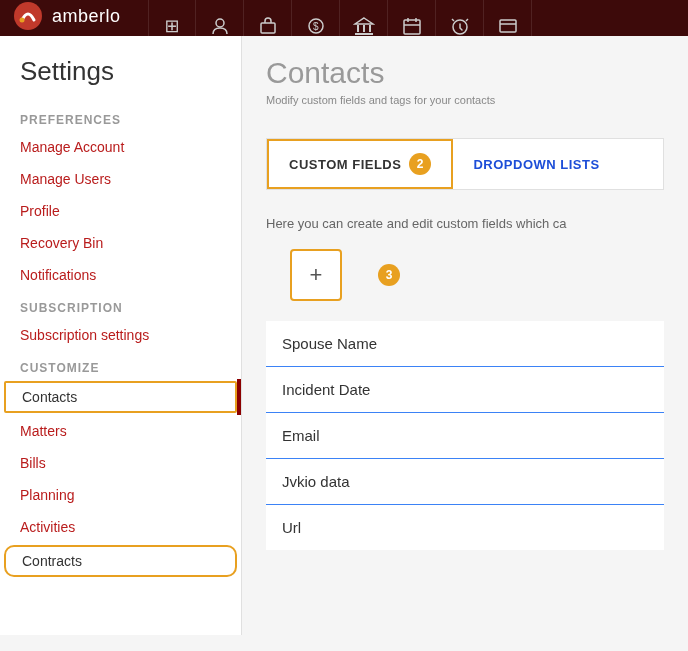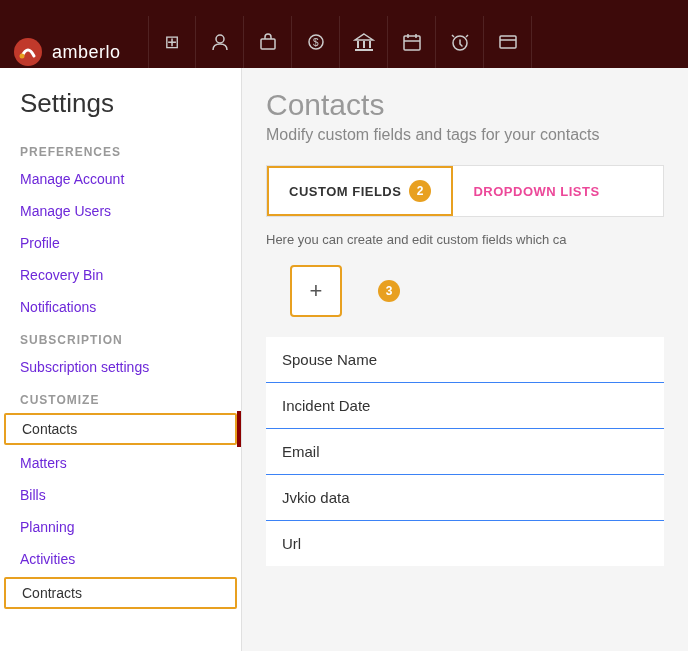--- a/index.html
+++ b/index.html
@@ -1,23 +1,23 @@
 <!DOCTYPE html>
 <html><head>
   <meta charset="utf-8">
   <style>
     * { box-sizing: border-box; margin: 0; padding: 0; }
     body { font-family: 'Segoe UI', Arial, sans-serif; background: #f5f5f5; width: 688px; height: 651px; overflow: hidden; }
 
     
     .top-nav {
       background: #3d0a0a;
-      height: 68px;
-      display: flex;
-      align-items: flex-end;
+      height: 36px;
+      display: flex;
+      align-items: flex-start;
       padding: 0 12px;
       gap: 0;
     }
     .top-nav .logo-area {
       display: flex;
       align-items: center;
       gap: 8px;
       margin-right: 16px;
       min-width: 120px;
     }
@@ -73,93 +73,93 @@
       font-size: 12px;
       font-weight: 700;
       color: #999;
       letter-spacing: 1px;
       padding: 10px 20px 4px 20px;
       text-transform: uppercase;
     }
     .sidebar-item {
       padding: 8px 20px;
       font-size: 14px;
-      color: #6d28d9;
+      color: #b91c1c;
       cursor: pointer;
       display: flex;
       align-items: center;
     }
     .sidebar-item.active {
       border: 2px solid #e8a020;
       color: #333;
       font-weight: 500;
       background: white;
       margin: 2px 4px;
       padding: 6px 16px;
       border-radius: 2px;
     }
     .sidebar-item.contracts-item {
       border: 2px solid #e8a020;
       color: #333;
       background: white;
       margin: 2px 4px;
       padding: 6px 16px;
-      border-radius: 2px;
+      border-radius: 10px;
     }
 
     
     .content-area {
       flex: 1;
       background: #f5f5f5;
       overflow: hidden;
       position: relative;
     }
     .content-header {
       padding: 20px 24px 8px 24px;
       background: #f5f5f5;
     }
     .content-title {
       font-size: 30px;
       font-weight: 300;
       color: #999;
       margin-bottom: 4px;
     }
     .content-subtitle {
-      font-size: 16px;
+      font-size: 11px;
       color: #888;
       margin-bottom: 12px;
     }
 
     
     .tabs-row {
       display: flex;
       align-items: center;
       background: white;
       border: 1px solid #e0e0e0;
-      margin: 1px 24px;
+      margin: 12px 24px;
     }
     .tab-item {
       padding: 12px 20px;
       font-size: 13px;
       font-weight: 600;
       color: #555;
       cursor: pointer;
       letter-spacing: 0.5px;
       text-transform: uppercase;
       position: relative;
       display: flex;
       align-items: center;
       gap: 8px;
     }
     .tab-item.active {
       border: 2px solid #e8a020;
       color: #333;
     }
     .tab-item.inactive {
-      color: #ec4899;
+      color: #1d4ed8;
       padding-left: 20px;
     }
 
     
     .description-text {
       padding: 14px 24px 10px 24px;
       font-size: 13px;
       color: #666;
       background: #f5f5f5;
     }

